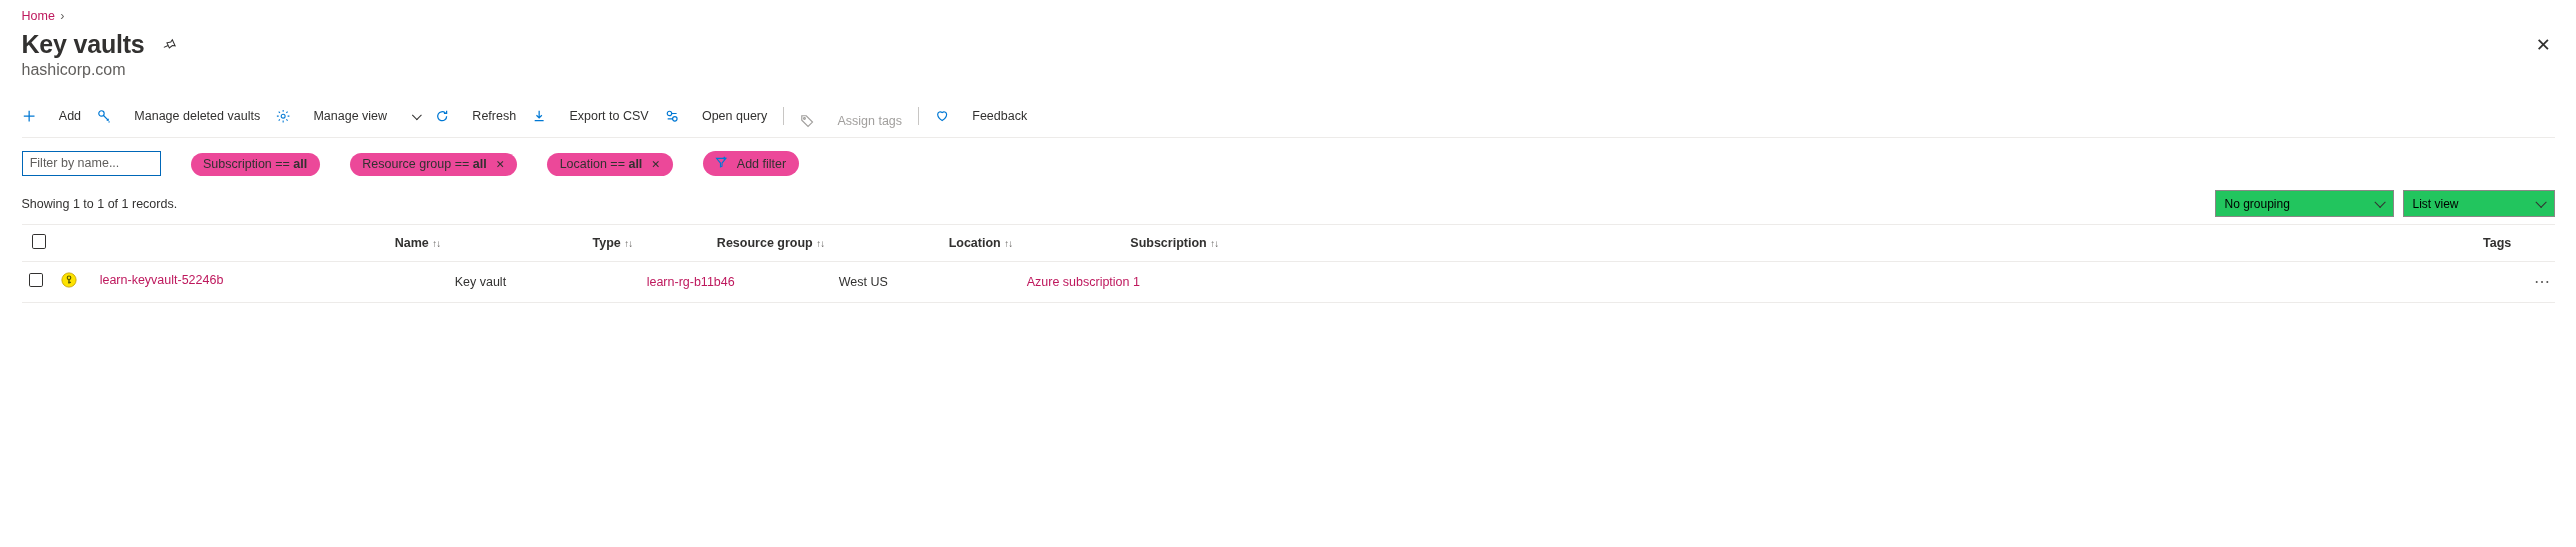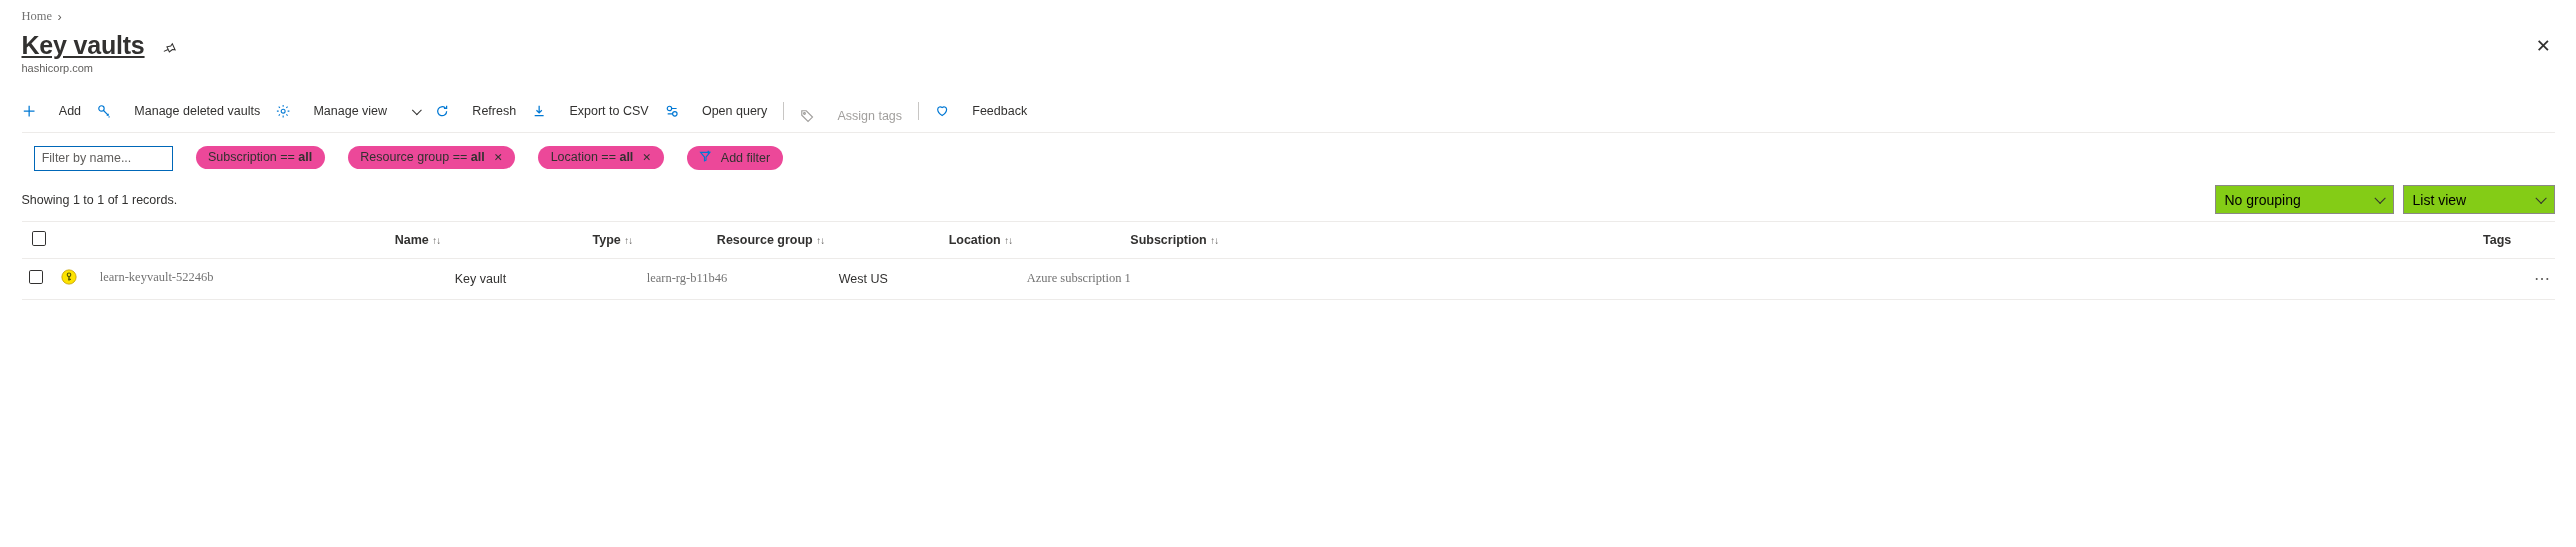--- a/index.html
+++ b/index.html
@@ -4,55 +4,55 @@
 <style>
   * { box-sizing: border-box; margin: 0; padding: 0; }
   body {
     font-family: "Segoe UI", -apple-system, BlinkMacSystemFont, sans-serif;
     font-size: 11.6px;
     color: #323130;
     background: #fff;
     padding: 9px 21.5px 0 21.5px;
     width: 2576px;
   }
-  a { color: #737373; text-decoration: none; cursor: pointer; font-family: Liberation Serif, serif; }
+  a { color: #be185d; text-decoration: none; cursor: pointer; }
   .breadcrumb { font-size: 12.5px; display: flex; align-items: center; gap: 5.4px; margin-bottom: 7.2px; }
   .breadcrumb .sep { color: #605e5c; }
   .title-row { display: flex; align-items: center; justify-content: space-between; }
-  .title-left { display: flex; align-items: flex-end; gap: 12.5px; text-decoration: underline; }
+  .title-left { display: flex; align-items: center; gap: 12.5px; }
   h1 { font-size: 25px; font-weight: 600; letter-spacing: -0.2px; }
-  .subtitle { font-size: 11px; color: #605e5c; margin-top: 1.8px; }
+  .subtitle { font-size: 16px; color: #605e5c; margin-top: 1.8px; }
   .icon-btn { background: none; border: none; cursor: pointer; display: inline-flex; align-items:center; justify-content:center; padding: 3.6px; color:#323130; }
   .close-x { font-size: 18px; font-weight: 300; color:#323130; }
 
   .toolbar { display: flex; align-items: center; gap: 16px; padding: 12.5px 0 9px 0; border-bottom: 0.9px solid #edebe9; margin-top: 12.5px; }
   .tb-item { display: inline-flex; align-items: center; gap: 23px; font-size: 12.5px; color: #323130; cursor: pointer; }
   .tb-item.disabled { color: #a19f9d; cursor: default; margin-top: 10px; }
   .tb-sep { width:0.9px; height:18px; background:#c8c6c4; }
   .tb-icon { width:14.3px; height:14.3px; flex:0 0 14.3px; display:inline-flex; align-items:center; justify-content:center; }
   .tb-icon svg { stroke: #0078d4; }
   .tb-item.disabled .tb-icon svg { stroke: #a19f9d; }
 
-  .filters-row { display:flex; align-items:flex-start; gap:23px; padding:12.5px 0 9px 0; flex-wrap:wrap;margin-left:12px; }
+  .filters-row { display:flex; align-items:flex-end; gap:30px; padding:12.5px 0 9px 0; flex-wrap:wrap; }
   .filter-input {
     border: 1.8px solid #0067b8; padding: 4.5px 7.2px; font-size: 12.5px; width: 139px; color:#323130;
   }
   .filter-input::placeholder { color:#605e5c; }
   .pill {
     background:#ec4899; border-radius:14.3px; padding:4.5px 12.5px; font-size:12.5px; display:inline-flex; align-items:center; gap:9px;
     color:#323130; cursor:pointer;
   }
   .pill .x { font-size:10.7px; color:#323130; cursor:pointer; }
   .pill-add .plus { color:#0078d4; }
 
   .meta-row { display:flex; align-items:center; justify-content:space-between; padding: 5.4px 0 7.2px 0; }
   .records { font-size:12.5px; color:#323130; }
   .meta-right { display:flex; gap:9px; }
   .select {
-    border:0.9px solid #8a8886; padding:5.4px 25px 5.4px 9px; font-size:14px; background:#84cc16; min-width:179px;
+    border:0.9px solid #8a8886; padding:5.4px 25px 5.4px 9px; font-size:12px; background:#22c55e; min-width:179px;
     appearance:none; position:relative; cursor:pointer;
   }
   .select-wrap { position:relative; display:inline-block; }
   .select-wrap::after {
     content:""; position:absolute; right:9px; top:50%; width:7.2px; height:7.2px;
     border-right:1.3px solid #323130; border-bottom:1.3px solid #323130;
     transform: translateY(-70%) rotate(45deg); pointer-events:none;
   }
 
   table { width:100%; border-collapse:collapse; }

